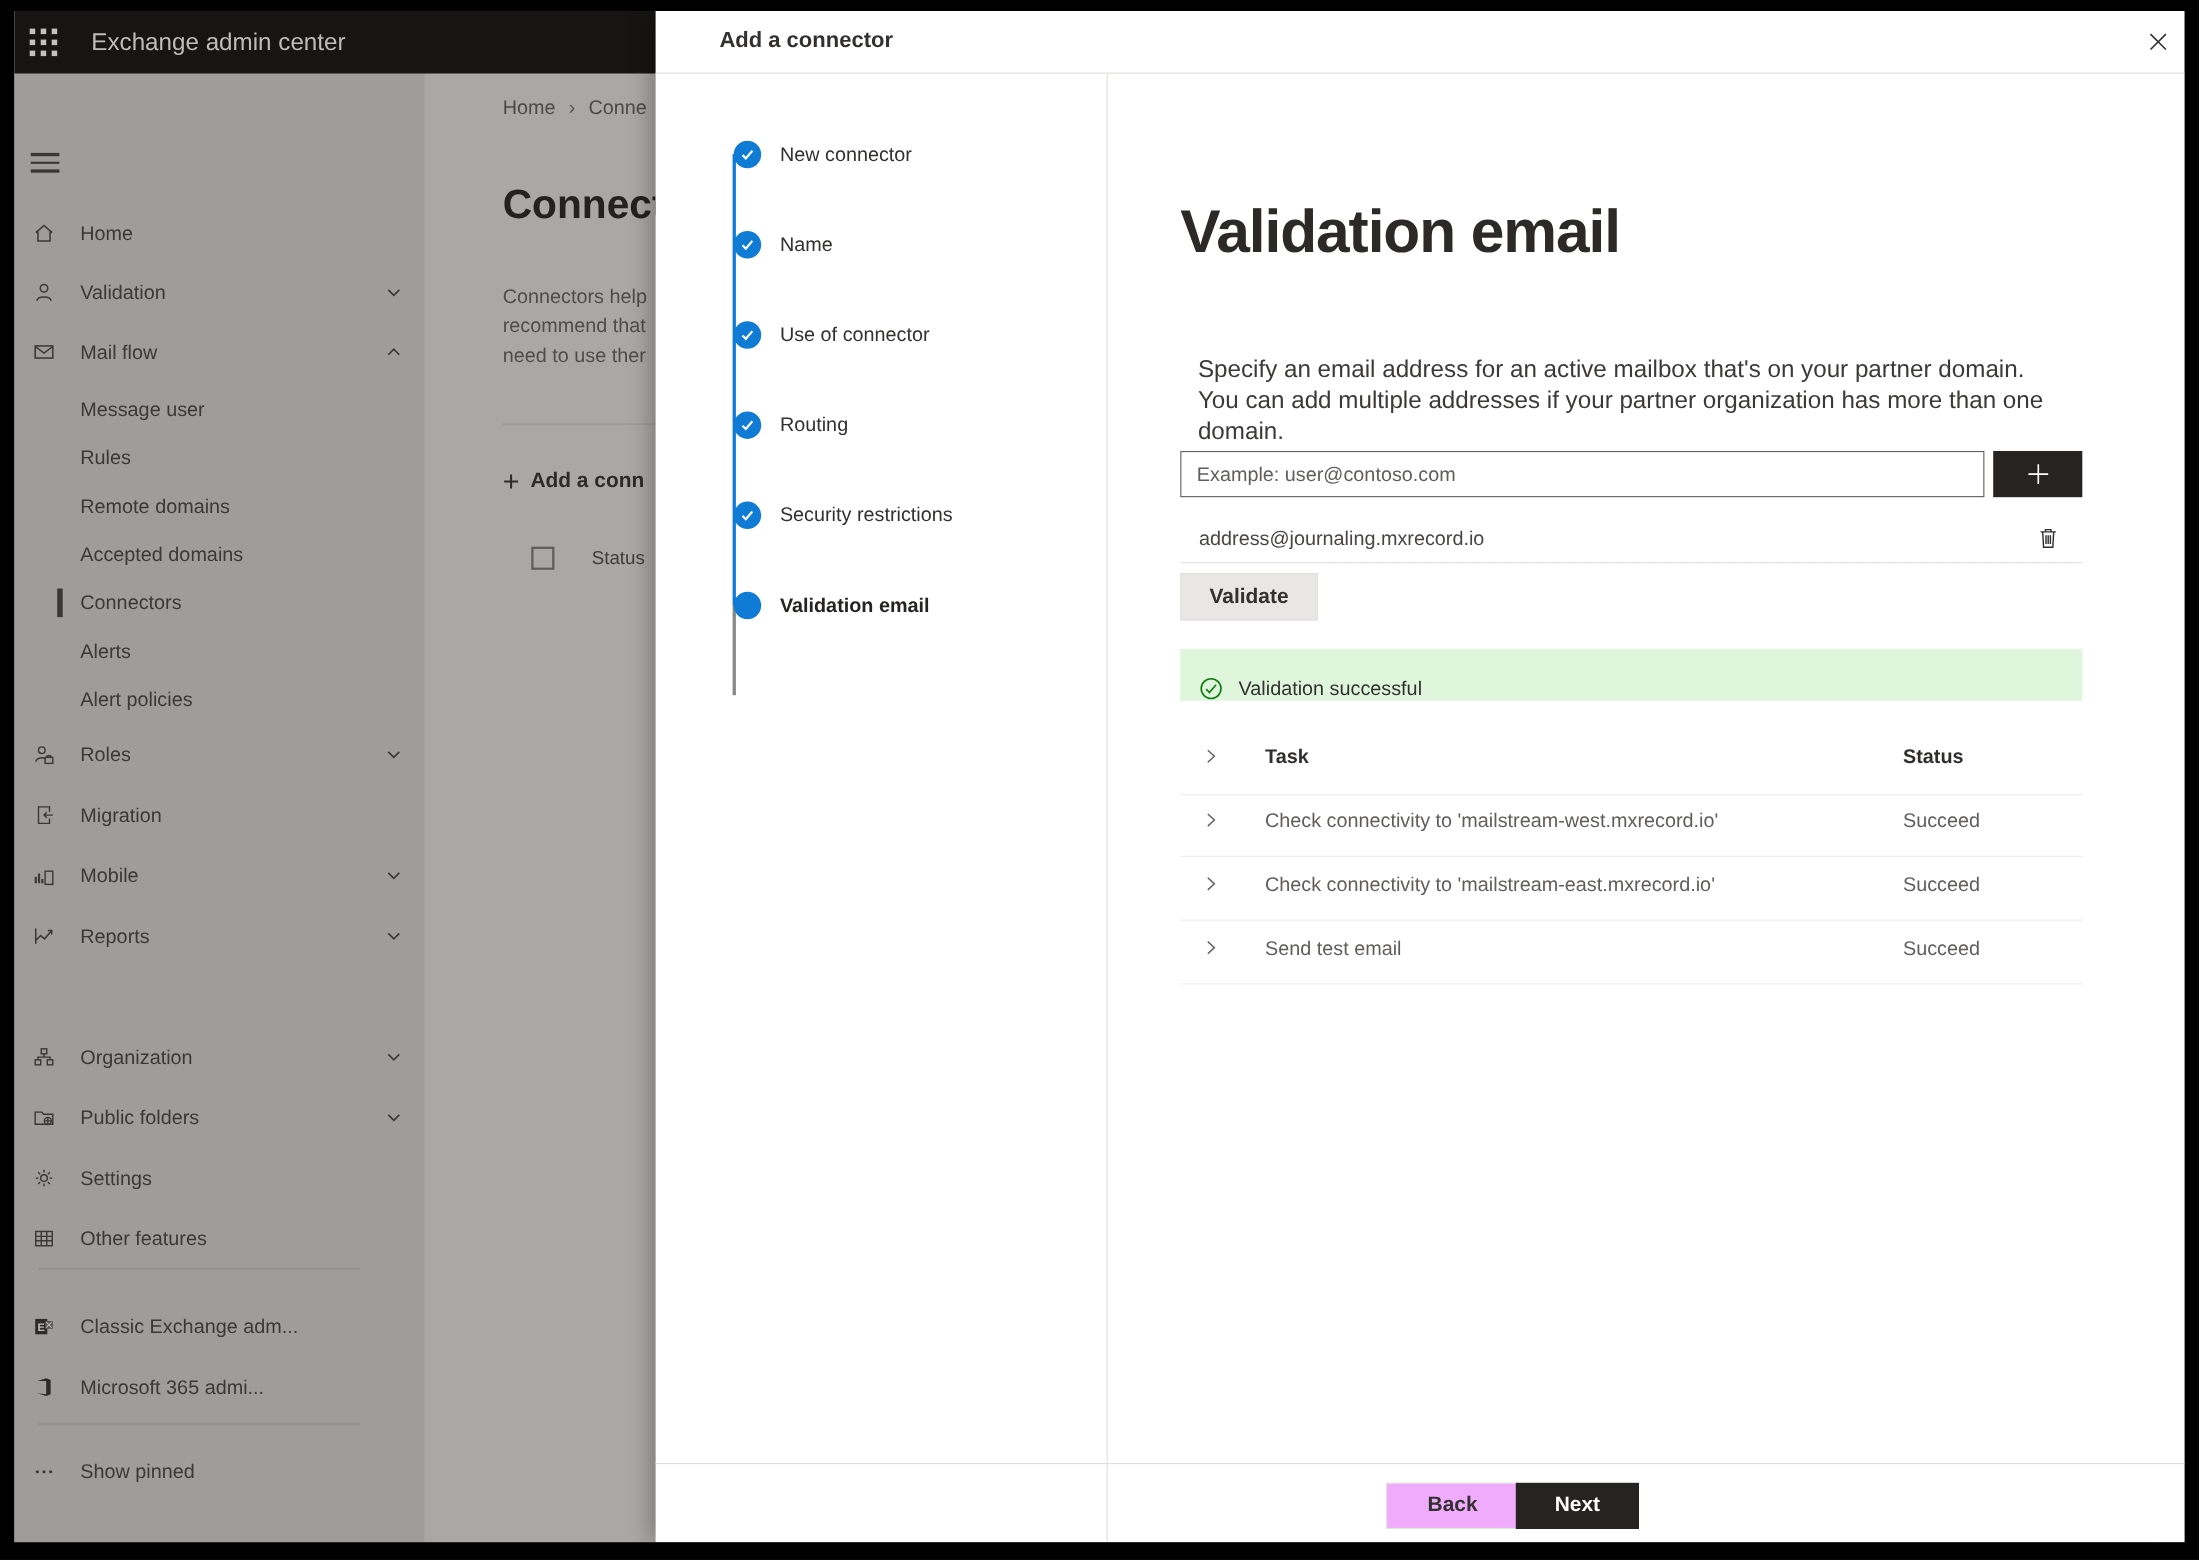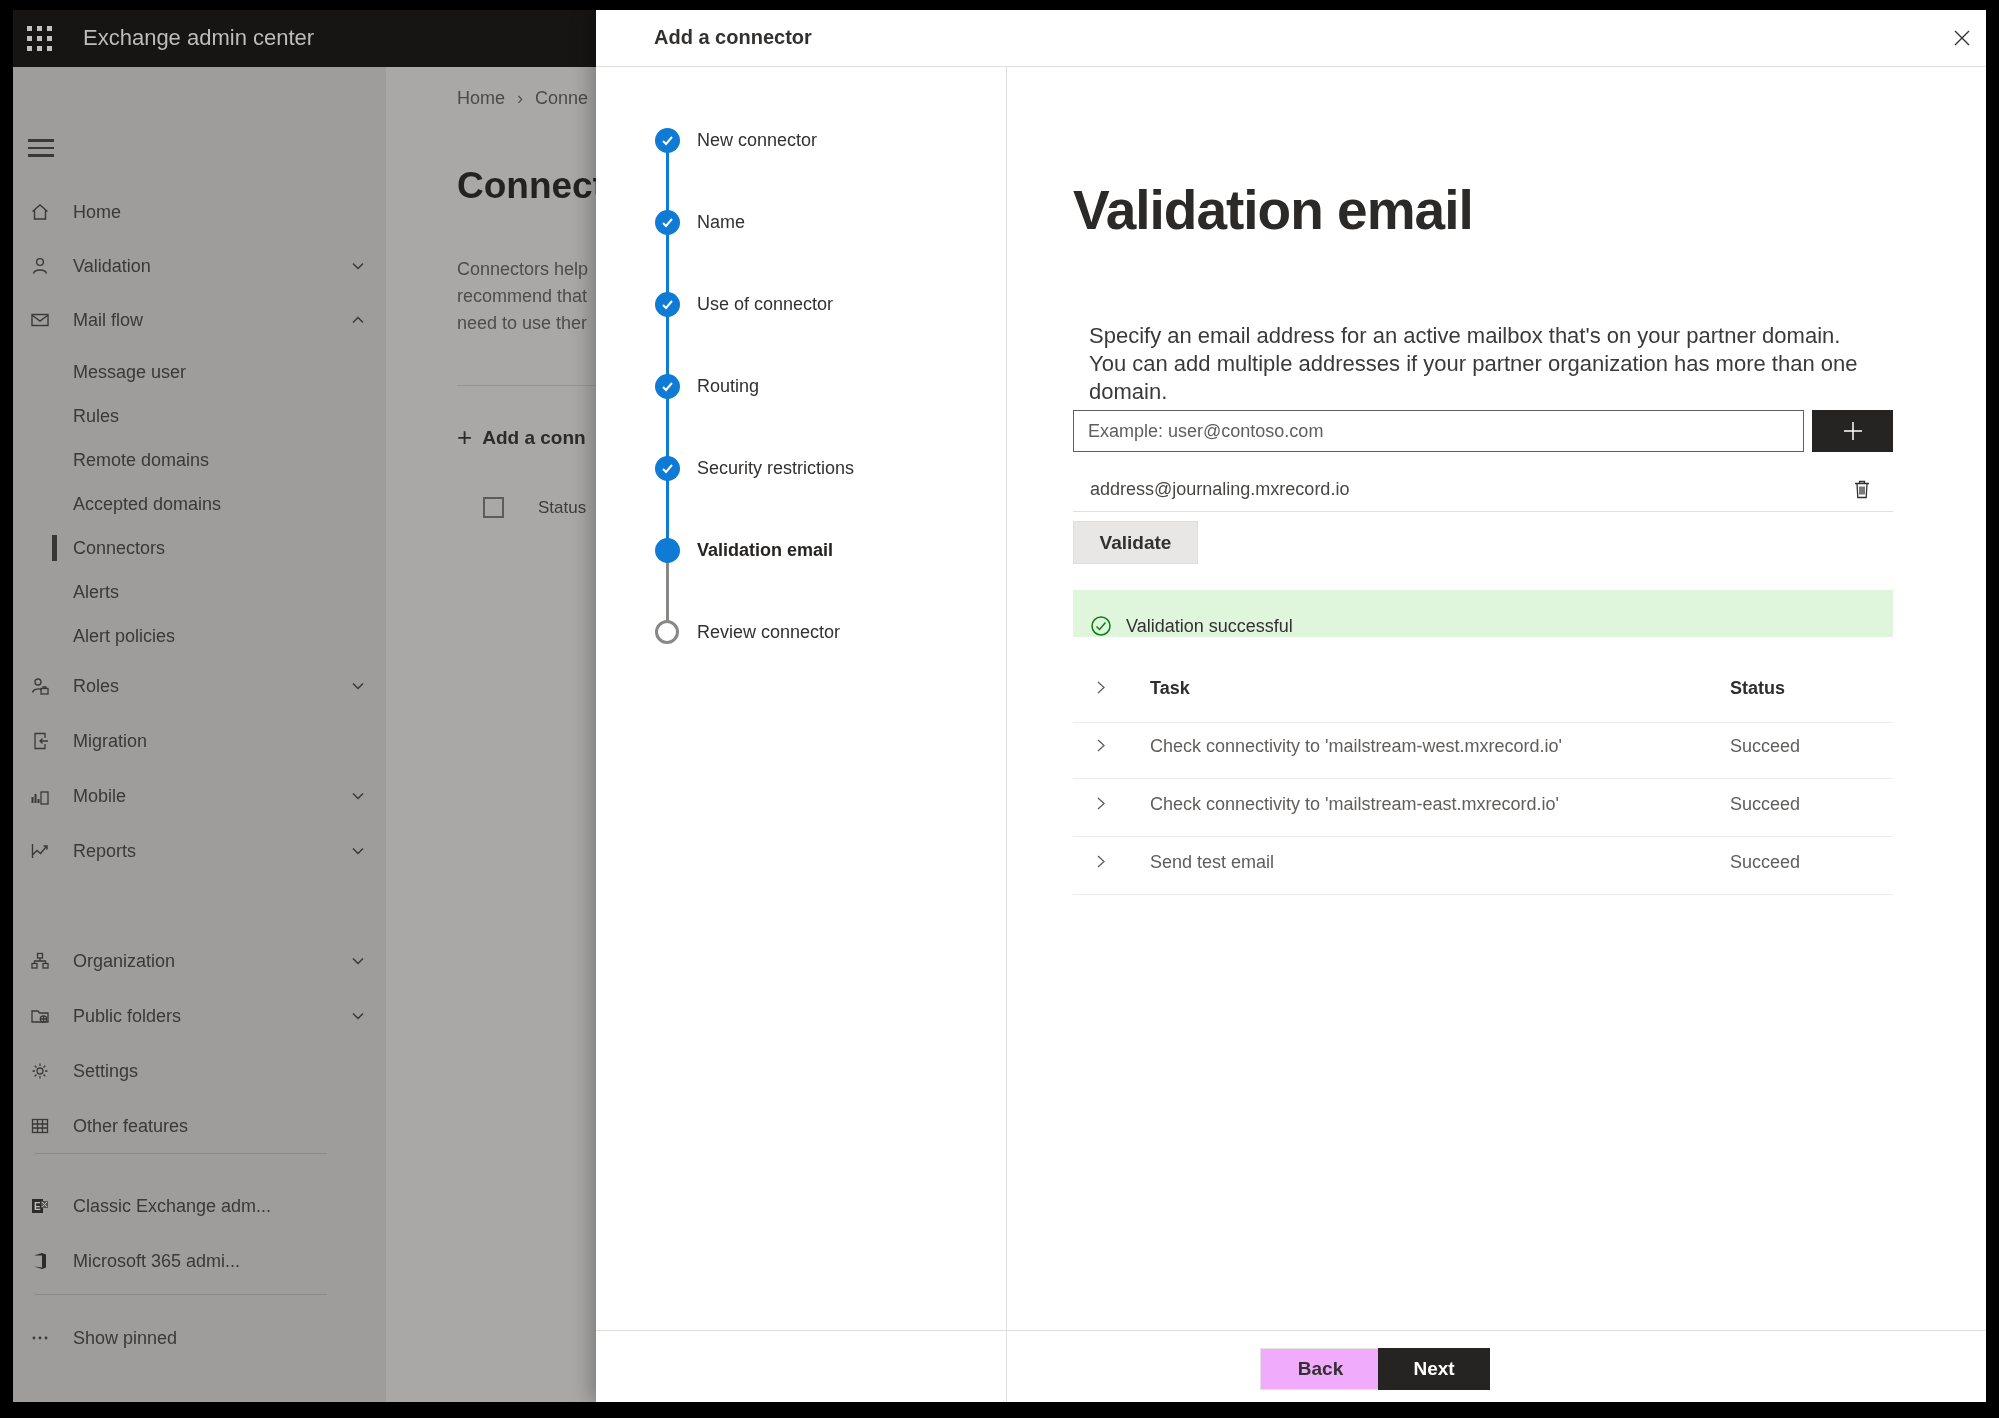--- a/index.html
+++ b/index.html
@@ -44,21 +44,21 @@
   #panel { position:absolute; left:583px; top:0; width:1390px; height:1392px; background:#fff;
            box-shadow:-6px 0 18px rgba(0,0,0,.25); color:#323130; }
   #panel-title { position:absolute; left:58px; top:16px; font-size:20px; font-weight:700; }
   #panel-close { position:absolute; left:1348px; top:10px; width:36px; height:36px; display:flex;
                  align-items:center; justify-content:center; cursor:pointer; color:#323130; }
   #panel-hdiv { position:absolute; left:0; top:56px; width:1390px; height:1px; background:#e1dfdd; }
   #wiz-vdiv { position:absolute; left:410px; top:57px; width:1px; height:1335px; background:#e1dfdd; }
 
   
   .stepline { position:absolute; left:70px; width:3px; }
-  .step { position:absolute; left:0; width:400px; height:32px; display:flex; align-items:center; cursor:pointer;text-align:center; }
+  .step { position:absolute; left:12px; width:400px; height:32px; display:flex; align-items:center; cursor:pointer;text-align:center; }
   .dot { position:absolute; left:59px; width:25px; height:25px; border-radius:50%; display:flex; align-items:center; justify-content:center; }
   .dot.done, .dot.current { background:#0f7bd4; }
   .dot.todo { background:#fff; border:3px solid #8a8886; width:24px; height:24px; }
   .step .slbl { position:absolute; left:101px; font-size:18px; color:#323130; white-space:nowrap; }
   .step.current .slbl { font-weight:700; color:#252423; }
 
   
   #c-head { position:absolute; left:477px; top:168px; font-size:55px; font-weight:700; letter-spacing:-1px; color:#2b2a29; }
   #c-desc { position:absolute; left:493px; top:312px; width:780px; font-size:22px; line-height:28px; color:#3b3a39; }
   #email-input { position:absolute; left:477px; top:400px; width:731px; height:42px; border:1px solid #605e5c;
@@ -387,24 +387,20 @@
           <svg width="15" height="15" viewBox="0 0 15 15" fill="none" stroke="#fff" stroke-width="2">
             <polyline points="3,8 6,11 12,4"></polyline>
           </svg>
         </span>
       <span class="slbl">Security restrictions</span>
     </div>
     <div class="step current" style="top:524px">
       <span class="dot current"></span>
       <span class="slbl">Validation email</span>
     </div>
-    <div class="step" style="top:606px">
-      <span class="dot todo"></span>
-      <span class="slbl">Review connector</span>
-    </div>
 
     <div id="c-head">Validation email</div>
     <div id="c-desc">Specify an email address for an active mailbox that's on your partner domain. You can add multiple addresses if your partner organization has more than one domain.</div>
 
     <input id="email-input" type="text" placeholder="Example: user@contoso.com" style="">
     <button id="add-addr">
       <svg width="22" height="22" viewBox="0 0 22 22" fill="none" stroke="#fff" stroke-width="1.5">
           <path d="M11 2 V20 M2 11 H20"></path>
         </svg>
     </button>

